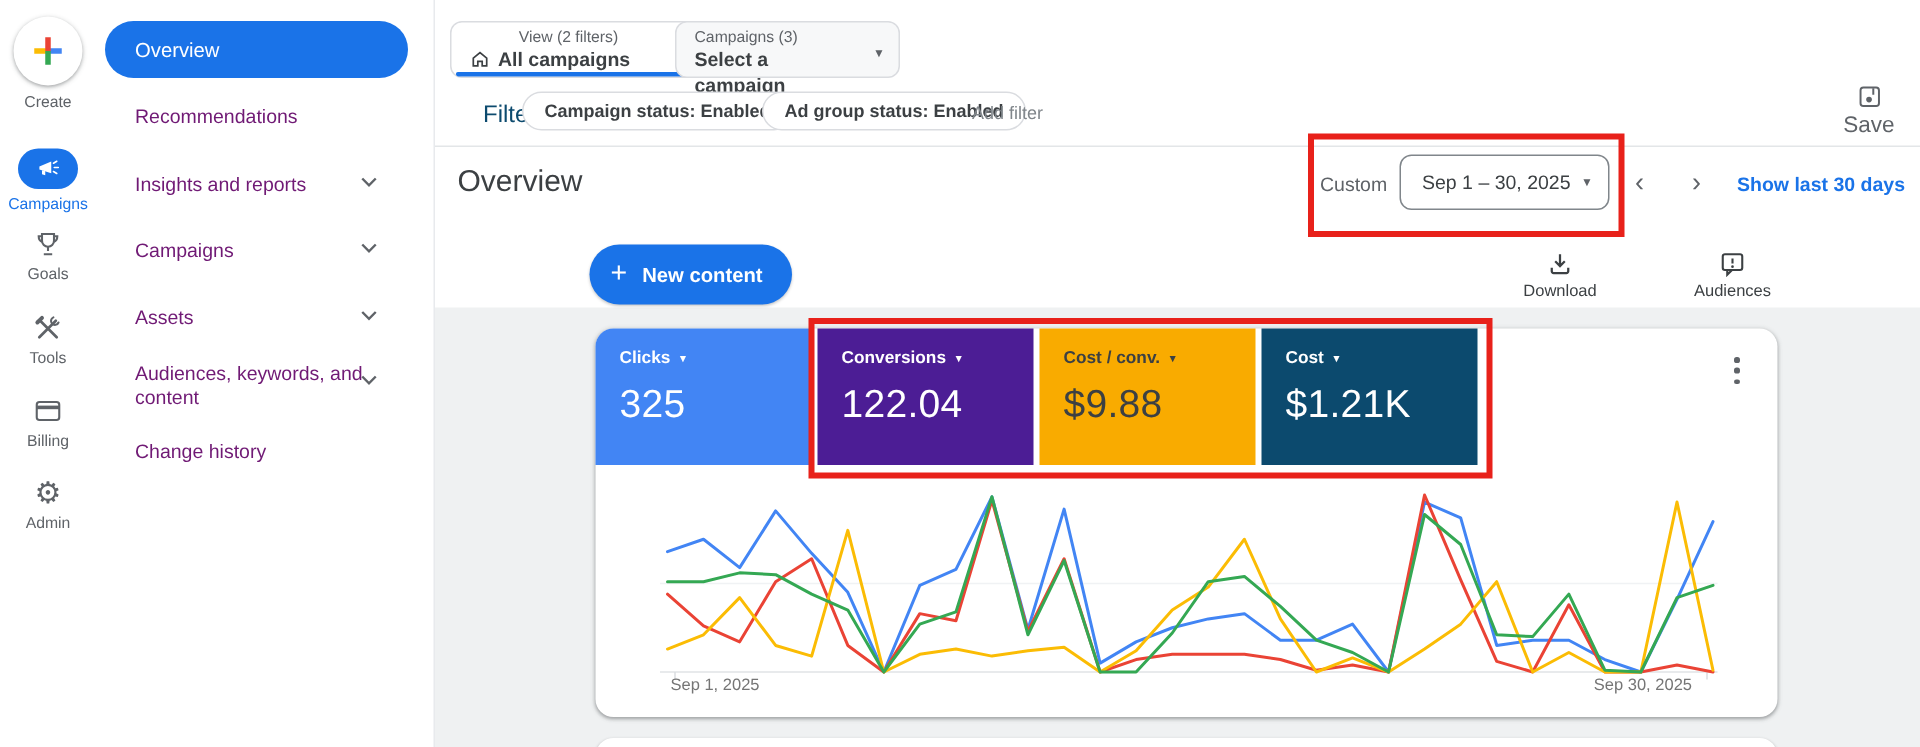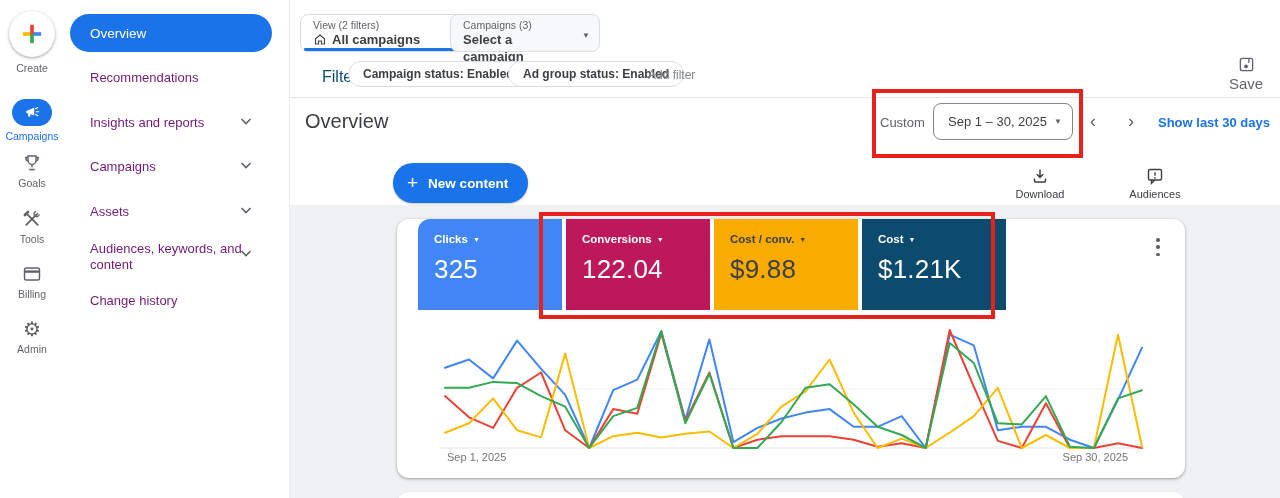--- a/index.html
+++ b/index.html
@@ -27,21 +27,21 @@
   .nav-item { position:absolute; left:26px; font-size:13px; color:#701a75; cursor:pointer; }
   .nav-chev { position:absolute; left:176px; width:12px; height:8px; cursor:pointer; }
 
   
   .main { position:absolute; left:290px; top:0; width:990px; height:498px; background:#fff; }
   .gray-bg { position:absolute; left:0; top:205px; width:990px; height:293px; background:#eff1f2; }
   .hdr-divider { position:absolute; left:0; top:97px; width:990px; height:1px; background:#e3e6e8; }
 
   .dropdown { position:absolute; top:14px; height:38px; border:1px solid #dadce0; border-radius:8px;
     background:#fff; padding:4px 26px 4px 12px; cursor:pointer; }
-  .dd-view { left:10px; width:172px; }
+  .dd-view { left:10px; width:172px;text-align:center; }
   .dd-view::after { content:""; position:absolute; left:3px; right:3px; bottom:0; height:3px;
     background:#1a73e8; border-radius:2px 2px 3px 3px; }
   .dd-camp { left:160px; width:150px; background:#f7f8f9; }
   .dd-label { font-size:10.5px; color:#5f6368; line-height:12px; }
   .dd-value { font-size:13px; font-weight:bold; color:#3c4043; line-height:17px; display:flex; align-items:center; gap:5px; }
   .dd-caret { position:absolute; right:9px; top:16px; font-size:8px; color:#5f6368; }
 
   .filters-label { position:absolute; left:32px; top:68px; font-size:16px; color:#0c4a6e; }
   .chip { position:absolute; top:61px; height:26px; border:1px solid #dadce0; border-radius:13px;
     background:#fff; font-size:12px; font-weight:bold; color:#3c4043; display:flex; align-items:center;
@@ -252,28 +252,28 @@
         <rect x="2.5" y="2.5" width="13" height="10.5" rx="1.5"></rect>
         <path d="M5.5 13 v3.2 l3.2 -3.2"></path>
         <path d="M9 5.3 v3.4"></path>
         <circle cx="9" cy="10.8" r="0.9" fill="#3c4043" stroke="none"></circle>
       </svg>
       <div class="lbl">Audiences</div>
     </div>
 
     <section class="card">
       <div class="tiles">
-        <div class="tile" style="background: rgb(66, 133, 244); color: rgb(255, 255, 255); margin-left: 21px;">
+        <div class="tile" style="background: rgb(66, 133, 244); color: rgb(255, 255, 255);">
           <div class="tile-label">
               <span>Clicks</span>
               <span class="caret">▼</span>
             </div>
           <div class="tile-value">325</div>
         </div>
-        <div class="tile" style="background: #be185d; color: rgb(255, 255, 255);">
+        <div class="tile" style="background: #4c1d95; color: rgb(255, 255, 255);">
           <div class="tile-label">
               <span>Conversions</span>
               <span class="caret">▼</span>
             </div>
           <div class="tile-value">122.04</div>
         </div>
         <div class="tile" style="background: rgb(249, 171, 0); color: rgb(60, 64, 67);">
           <div class="tile-label">
               <span>Cost / conv.</span>
               <span class="caret">▼</span>

